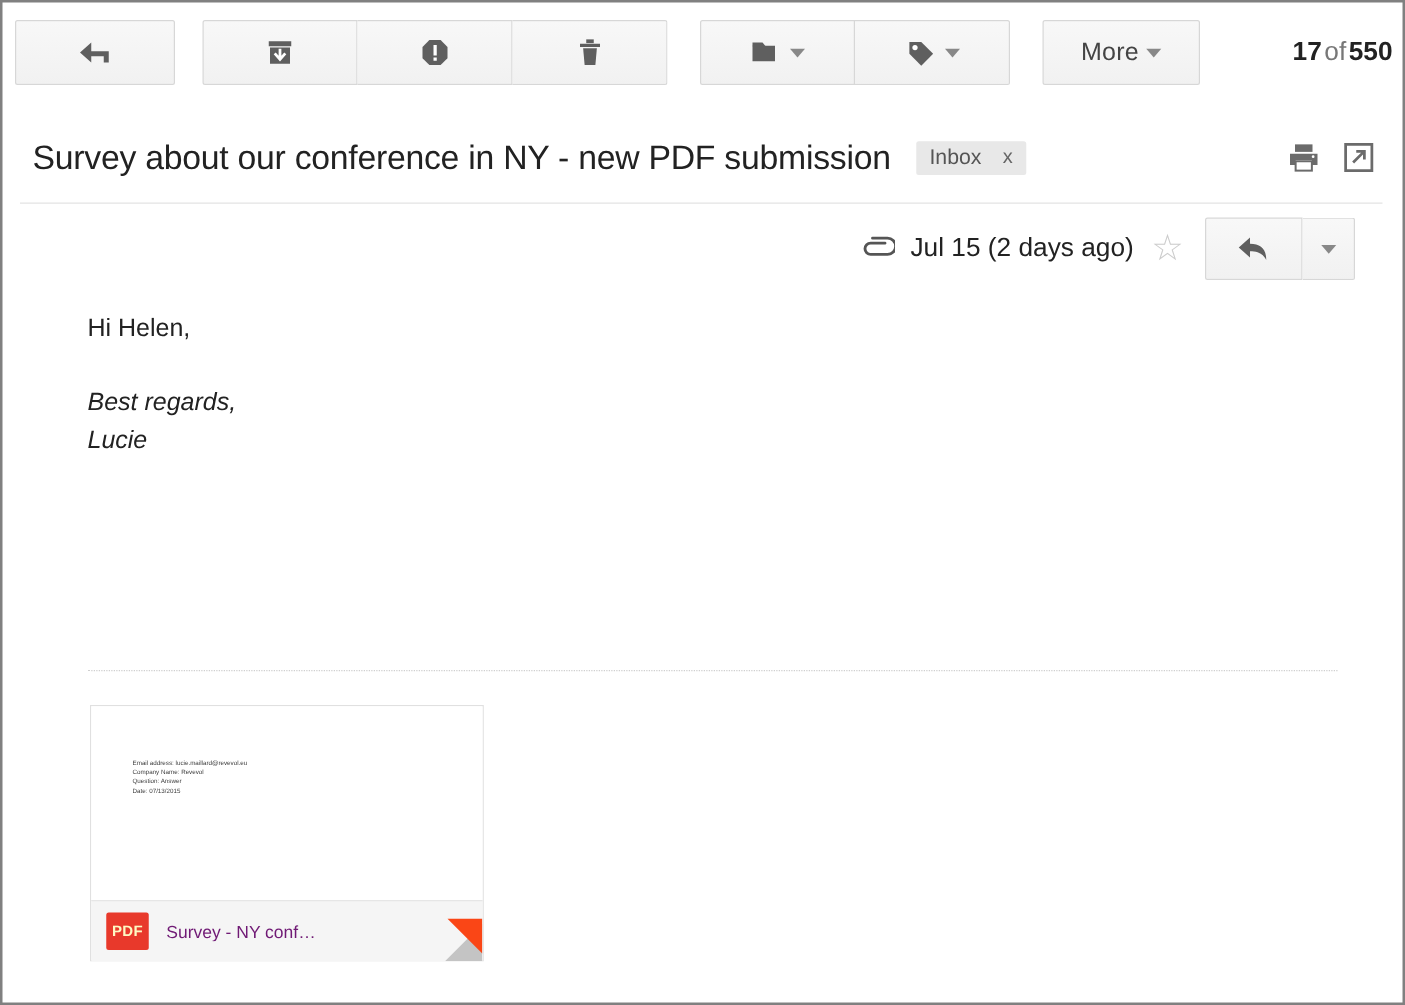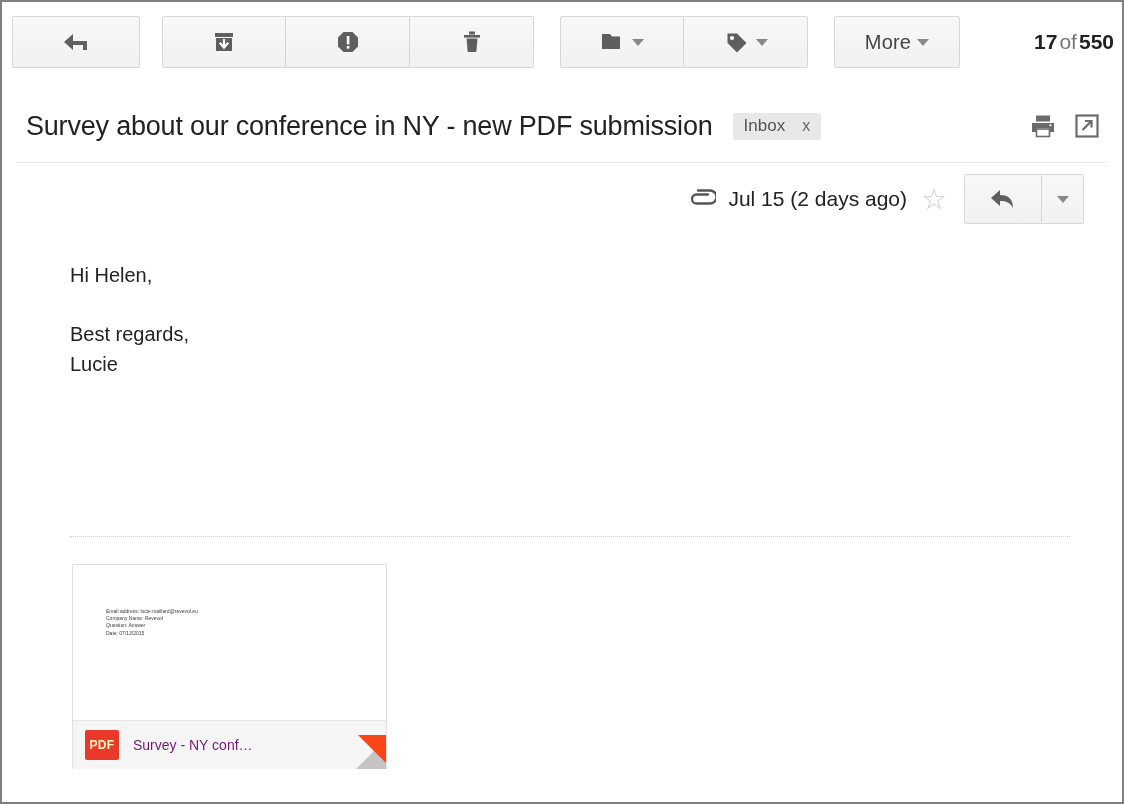--- a/index.html
+++ b/index.html
@@ -167,28 +167,28 @@
     margin-left: 5px;
   }
   .reply-group .tbtn { height: 50px; }
   .reply-group .rbtn-main { width: 78px; }
   .reply-group .rbtn-caret { width: 42px; min-width: 42px; }
 
   
   .mail-body {
     position: absolute;
     left: 68px;
-    top: 258px;
+    top: 246px;
     width: 1000px;
     font-size: 20px;
     line-height: 30px;
     color: #222222;
   }
   .mail-body p { margin: 0 0 29px 0; }
-  .mail-body p.sig { margin-bottom: 0; }
+  .mail-body p.sig { margin-bottom: 0; font-style: italic; }
   .hl {
     border: 1px solid #e8833a;
     padding: 0 1px;
     margin: 0 -1px;
     border-radius: 1px;
   }
 
   
   .attach-sep {
     position: absolute;

